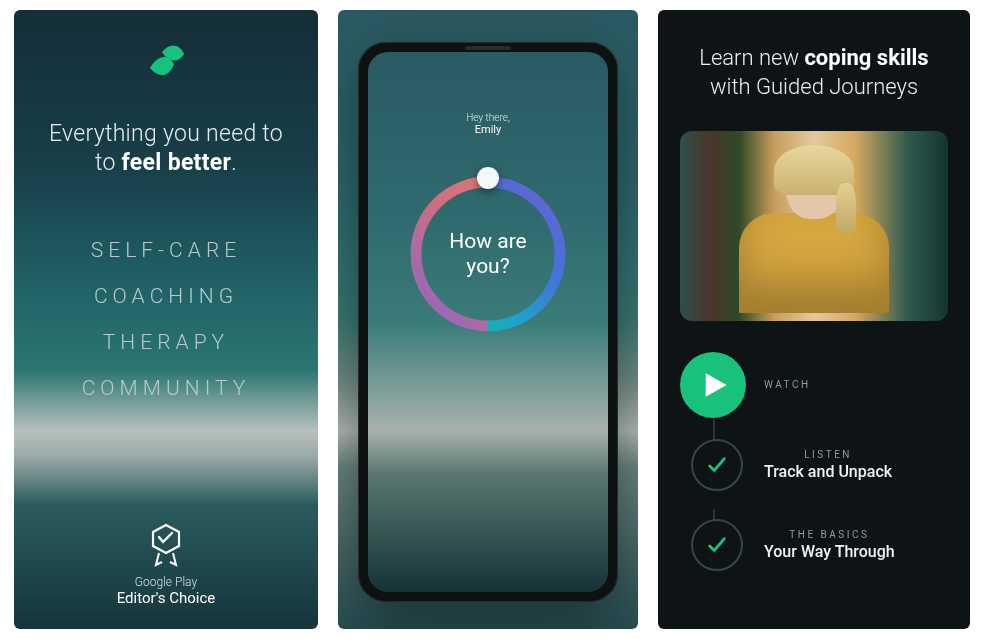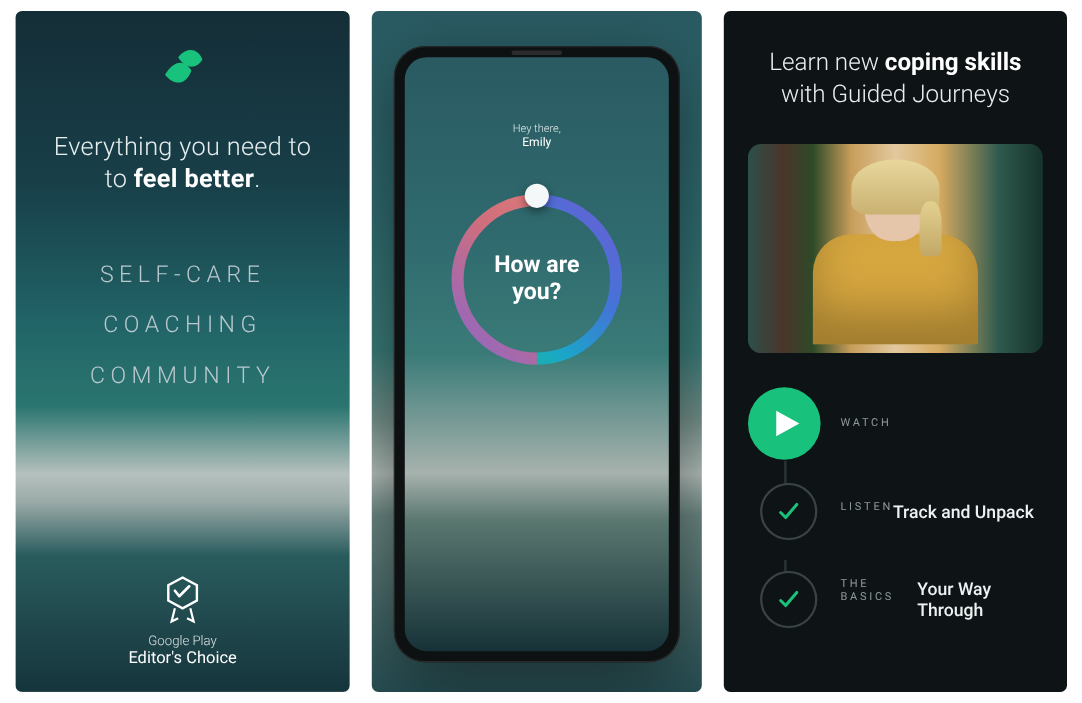--- a/index.html
+++ b/index.html
@@ -113,21 +113,21 @@
     top: -2px; left: 50%; transform: translateX(-50%);
     width: 22px; height: 22px; border-radius: 50%;
     background: #f5f8f9;
     box-shadow: 0 3px 8px rgba(0,0,0,0.45);
   }
   .mood-q {
     font-size: 21px;
     text-align: center;
     line-height: 1.2;
     color: #fff;
-    font-weight: 700;
+    font-weight: 400;
   }
 
   
   .p3 {
     background: #0e1416;
     display: flex;
     flex-direction: column;
     padding: 34px 22px 0;
   }
   .p3-title {
@@ -195,21 +195,21 @@
   .play-solid { background: #19c27c; }
   .play-solid svg { width: 28px; height: 28px; margin-left: 4px; }
   .ring {
     width: 52px; height: 52px; border-radius:50%;
     border: 2px solid #3a4446;
     background: #0e1416;
     display:flex; align-items:center; justify-content:center;
     margin-left: 7px;
   }
   .ring svg { width: 22px; height: 22px; }
-  .jtext { display:flex; flex-direction:row; }
+  .jtext { display:flex; flex-direction:column;text-align:center; }
   .jlabel {
     font-size: 10px;
     letter-spacing: 2.5px;
     color: #8f9a9c;
     font-weight: 400;
     margin-bottom: 2px;
   }
   .jtitle { font-size: 16px; color: #eef2f3; font-weight: 500; }
   .jtitle.big { font-size: 19px; font-weight: 700; }
 
@@ -234,20 +234,21 @@
   </svg>
 
   <div class="tagline">
     <span>Everything you need to </span><br>
     <span>to </span><b>feel better</b><span>.</span>
   </div>
 
   <ul class="feature-list">
     <li>SELF-CARE</li>
     <li>COACHING</li>
+    <li>THERAPY</li>
     <li>COMMUNITY</li>
   </ul>
 
   <div class="badge-wrap">
     <svg class="award-icon" viewBox="0 0 38 46">
       <polygon points="19,2 32,9 32,23 19,30 6,23 6,9" fill="none" stroke="#fff" stroke-width="2.2"></polygon>
       <path d="M12 14 l4 5 l9 -9" fill="none" stroke="#fff" stroke-width="2.4" stroke-linecap="round" stroke-linejoin="round"></path>
       <path d="M12 30 l-3 12 l6 -3 M26 30 l3 12 l-6 -3" fill="none" stroke="#fff" stroke-width="2"></path>
     </svg>
     <div class="badge-sub">Google Play</div>

